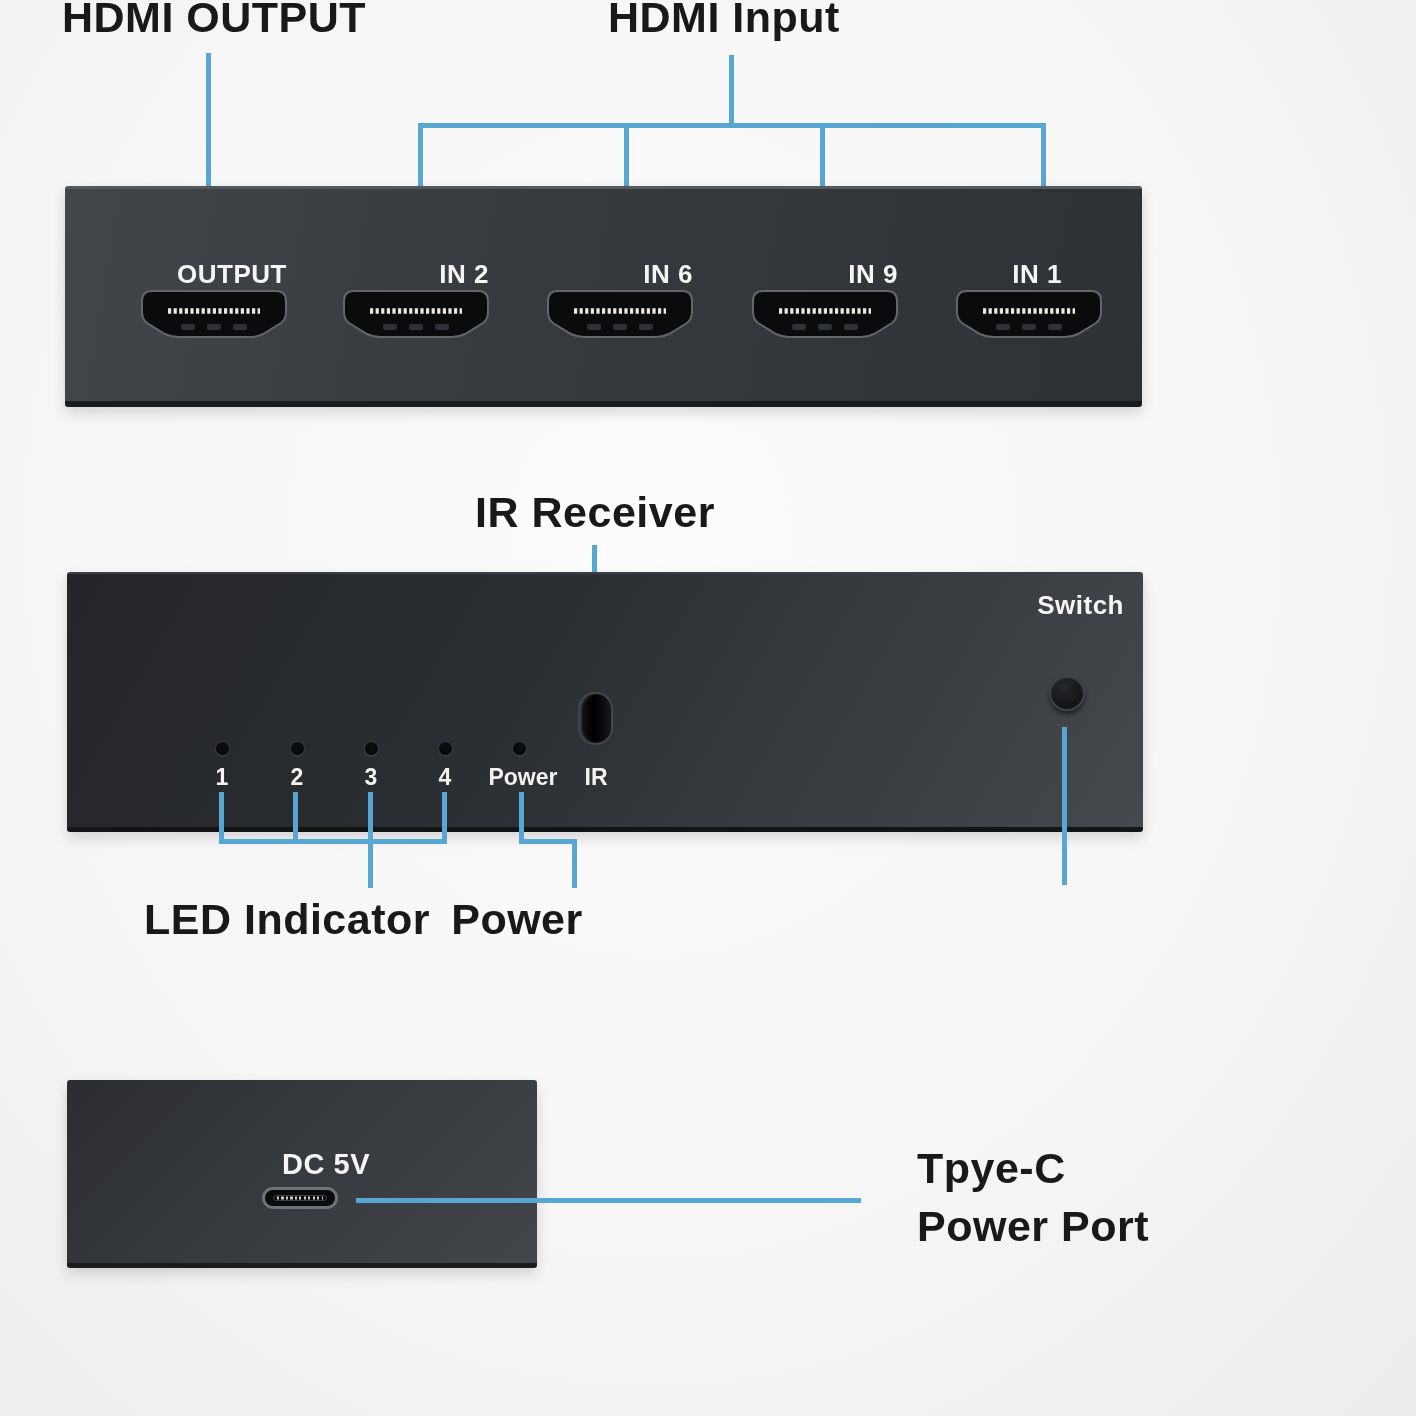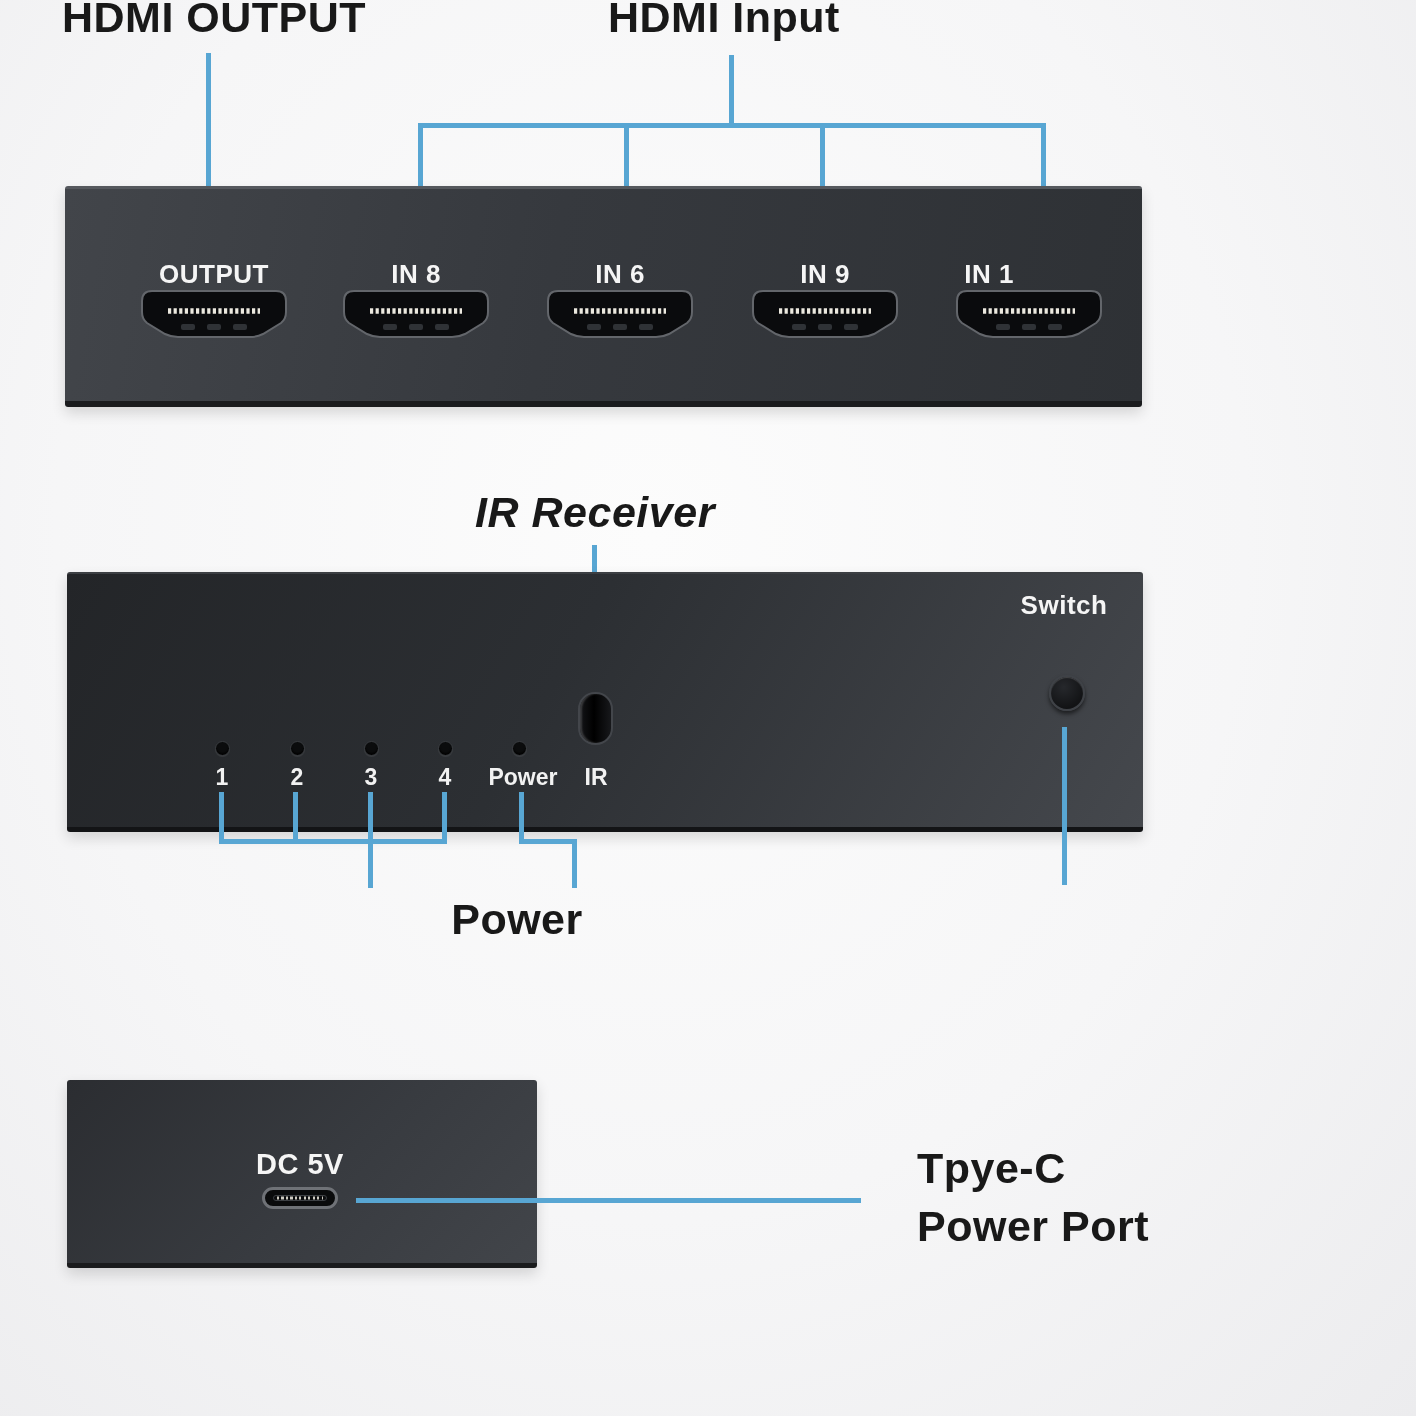--- a/index.html
+++ b/index.html
@@ -38,21 +38,21 @@
     border-top:2px solid #3c3f43;border-bottom:5px solid #131416;
   }
   .bot-panel{
     left:67px;top:1080px;width:470px;height:188px;
     background:linear-gradient(135deg,#2b2d31 0%,#383b40 55%,#42454a 100%);
     border-bottom:5px solid #1a1b1d;
   }
   
   .port-label{
     position:absolute;color:#f5f5f5;font-weight:700;font-size:26px;
-    letter-spacing:.5px;text-align:center;white-space:nowrap;
+    letter-spacing:.5px;text-align:right;white-space:nowrap;
   }
   .small-label{
     position:absolute;color:#f2f2f2;font-weight:700;font-size:23px;
     text-align:center;white-space:nowrap;
   }
   
   .hdmi{position:absolute;width:146px;height:48px;}
   
   .led{
     position:absolute;width:15px;height:15px;border-radius:50%;
@@ -105,21 +105,21 @@
 
     <div class="port-label" style="left:76px;top:70px;width:146px;">OUTPUT</div>
     <svg class="hdmi" style="left:76px;top:101px;" viewBox="0 0 146 48">
       <path d="M11,1 H135 Q145,1 145,11 V22 Q145,29 140,33 L122,44 Q116,47 109,47 H37 Q30,47 24,44 L6,33 Q1,29 1,22 V11 Q1,1 11,1 Z" fill="#0a0b0d" stroke="#63666b" stroke-width="2"></path>
       <rect x="40" y="34" width="14" height="6" rx="2" fill="#2f3236"></rect>
       <rect x="66" y="34" width="14" height="6" rx="2" fill="#2f3236"></rect>
       <rect x="92" y="34" width="14" height="6" rx="2" fill="#2f3236"></rect>
       <line x1="27" y1="21" x2="119" y2="21" stroke="#ece9df" stroke-width="5.5" stroke-dasharray="3.2 2.4"></line>
     </svg>
 
-    <div class="port-label" style="left:278px;top:70px;width:146px;">IN 8</div>
+    <div class="port-label" style="left:278px;top:70px;width:146px;">IN 2</div>
     <svg class="hdmi" style="left:278px;top:101px;" viewBox="0 0 146 48">
       <path d="M11,1 H135 Q145,1 145,11 V22 Q145,29 140,33 L122,44 Q116,47 109,47 H37 Q30,47 24,44 L6,33 Q1,29 1,22 V11 Q1,1 11,1 Z" fill="#0a0b0d" stroke="#63666b" stroke-width="2"></path>
       <rect x="40" y="34" width="14" height="6" rx="2" fill="#2f3236"></rect>
       <rect x="66" y="34" width="14" height="6" rx="2" fill="#2f3236"></rect>
       <rect x="92" y="34" width="14" height="6" rx="2" fill="#2f3236"></rect>
       <line x1="27" y1="21" x2="119" y2="21" stroke="#ece9df" stroke-width="5.5" stroke-dasharray="3.2 2.4"></line>
     </svg>
 
     <div class="port-label" style="left:482px;top:70px;width:146px;">IN 6</div>
     <svg class="hdmi" style="left:482px;top:101px;" viewBox="0 0 146 48">
@@ -142,21 +142,21 @@
     <div class="port-label" style="left:851px;top:70px;width:146px;">IN 1</div>
     <svg class="hdmi" style="left:891px;top:101px;" viewBox="0 0 146 48">
       <path d="M11,1 H135 Q145,1 145,11 V22 Q145,29 140,33 L122,44 Q116,47 109,47 H37 Q30,47 24,44 L6,33 Q1,29 1,22 V11 Q1,1 11,1 Z" fill="#0a0b0d" stroke="#63666b" stroke-width="2"></path>
       <rect x="40" y="34" width="14" height="6" rx="2" fill="#2f3236"></rect>
       <rect x="66" y="34" width="14" height="6" rx="2" fill="#2f3236"></rect>
       <rect x="92" y="34" width="14" height="6" rx="2" fill="#2f3236"></rect>
       <line x1="27" y1="21" x2="119" y2="21" stroke="#ece9df" stroke-width="5.5" stroke-dasharray="3.2 2.4"></line>
     </svg>
   </div>
 
-  <div class="cap center" style="left:450px;top:489px;width:290px;font-style:italic;">IR Receiver</div>
+  <div class="cap center" style="left:450px;top:489px;width:290px;">IR Receiver</div>
 
   <div class="line v" style="left:592px;top:545px;height:136px;"></div>
 
   <div class="panel mid-panel">
     <div class="port-label" style="left:937px;top:16px;width:120px;">Switch</div>
     <div class="switch-btn" style="left:982px;top:101px;"></div>
 
     <div class="led" style="left:148px;top:167px;"></div>
     <div class="led" style="left:223px;top:167px;"></div>
     <div class="led" style="left:297px;top:167px;"></div>
@@ -176,20 +176,21 @@
   <div class="line v" style="left:219px;top:792px;height:52px;"></div>
   <div class="line v" style="left:293px;top:792px;height:52px;"></div>
   <div class="line v" style="left:368px;top:792px;height:96px;"></div>
   <div class="line v" style="left:442px;top:792px;height:52px;"></div>
   <div class="line h" style="left:219px;top:839px;width:228px;"></div>
   <div class="line v" style="left:519px;top:792px;height:52px;"></div>
   <div class="line h" style="left:519px;top:839px;width:58px;"></div>
   <div class="line v" style="left:572px;top:839px;height:49px;"></div>
   <div class="line v" style="left:1062px;top:727px;height:158px;"></div>
 
+  <div class="cap center" style="left:87px;top:896px;width:400px;">LED Indicator</div>
   <div class="cap center" style="left:417px;top:896px;width:200px;">Power</div>
 
   <div class="panel bot-panel">
     <div class="port-label" style="left:163px;top:68px;width:140px;font-size:29px;">DC 5V</div>
     <div class="usbc" style="left:195px;top:107px;">
       <div class="usbc-inner"></div>
       <div class="usbc-pins"></div>
     </div>
   </div>
 

